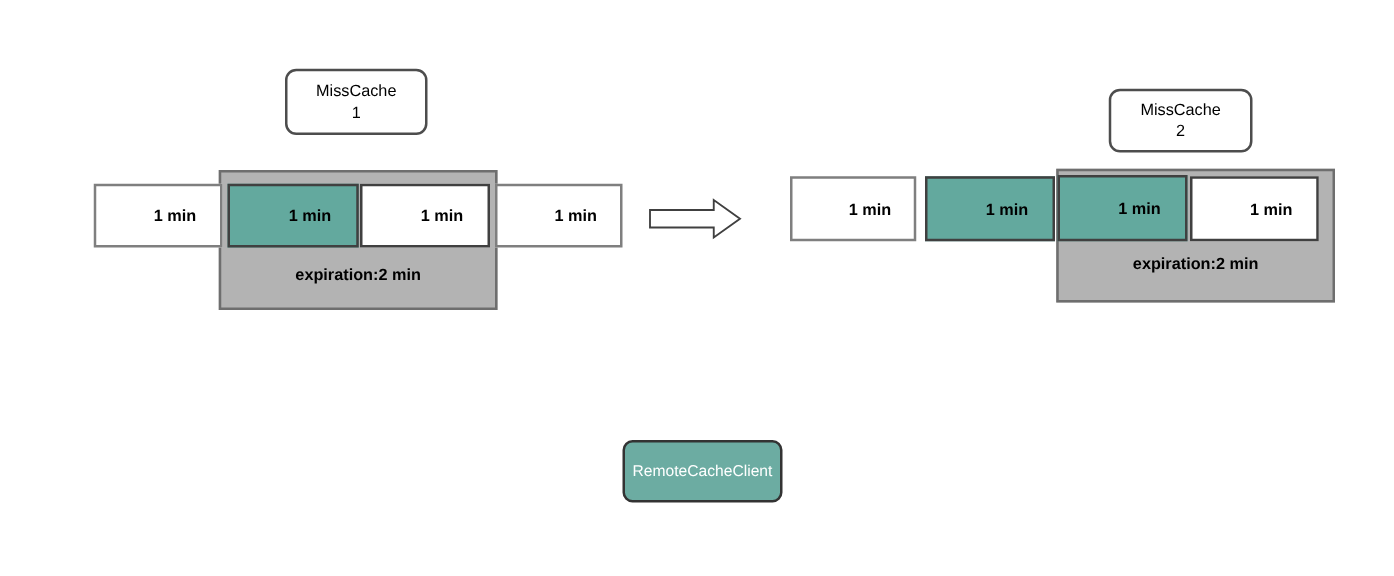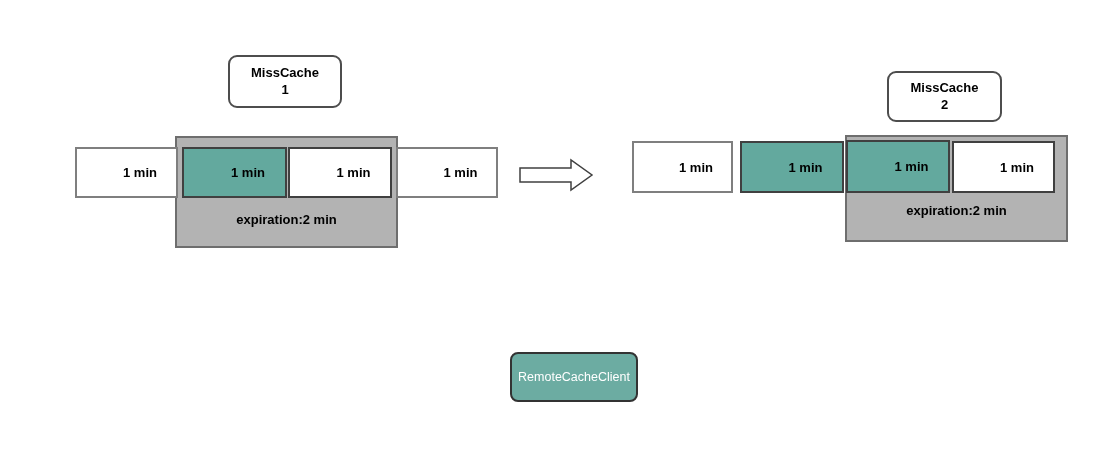--- a/index.html
+++ b/index.html
@@ -15,21 +15,21 @@
   .node-label {
     position: absolute;
     background: #ffffff;
     border: 2px solid #4d4d4d;
     border-radius: 9px;
     box-sizing: border-box;
     display: flex;
     flex-direction: column;
     align-items: center;
     justify-content: center;
-    font-weight: bold;
+    font-weight: normal;
     font-size: 13px;
     line-height: 1.3;
     z-index: 3;
   }
   .zone {
     position: absolute;
     background: #b3b3b3;
     border: 2px solid #6e6e6e;
     box-sizing: border-box;
     z-index: 1;
@@ -59,21 +59,21 @@
   .arrow-wrap {
     position: absolute;
     left: 518px;
     top: 157px;
     width: 76px;
     height: 36px;
     z-index: 2;
   }
   .client {
     position: absolute;
-    left: 510px;
+    left: 498px;
     top: 352px;
     width: 128px;
     height: 50px;
     box-sizing: border-box;
     background: #6caca2;
     border: 2px solid #333333;
     border-radius: 8px;
     display: flex;
     align-items: center;
     justify-content: center;

